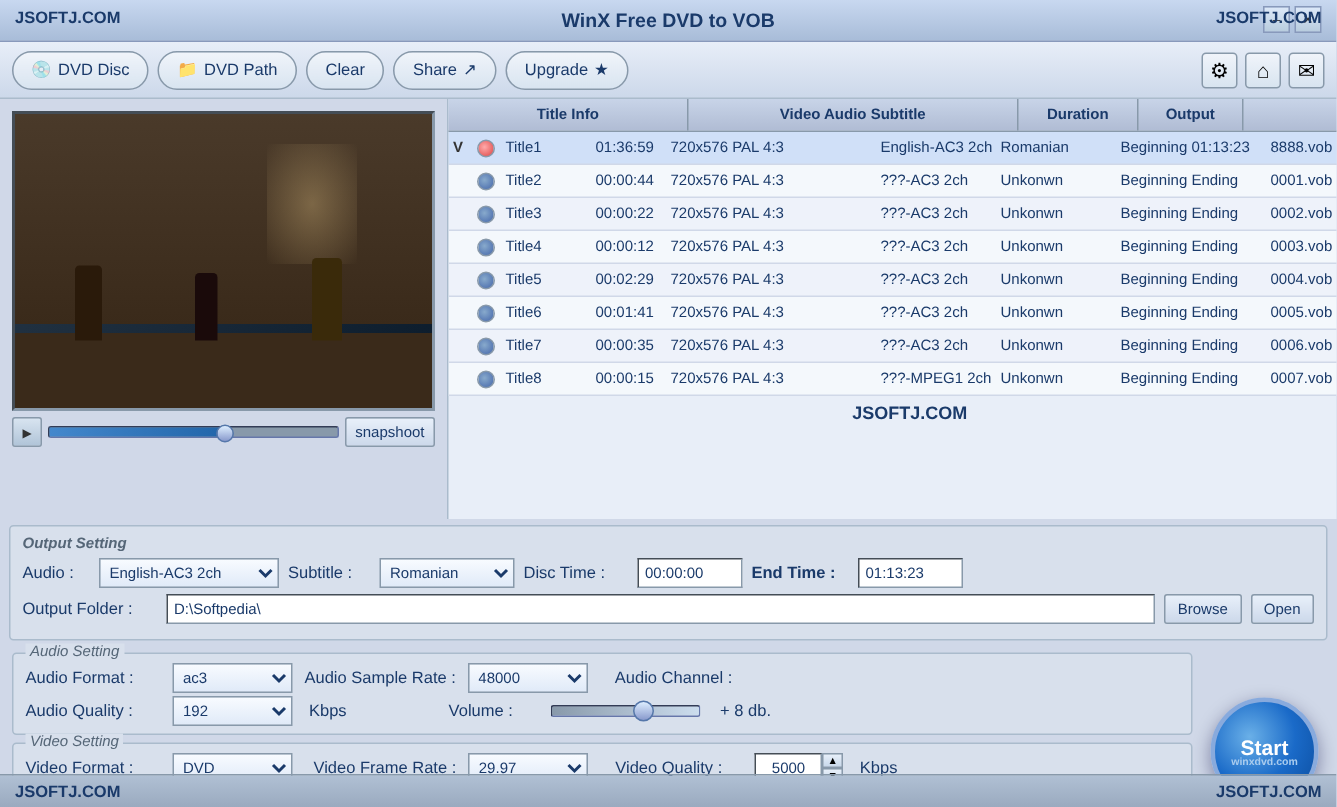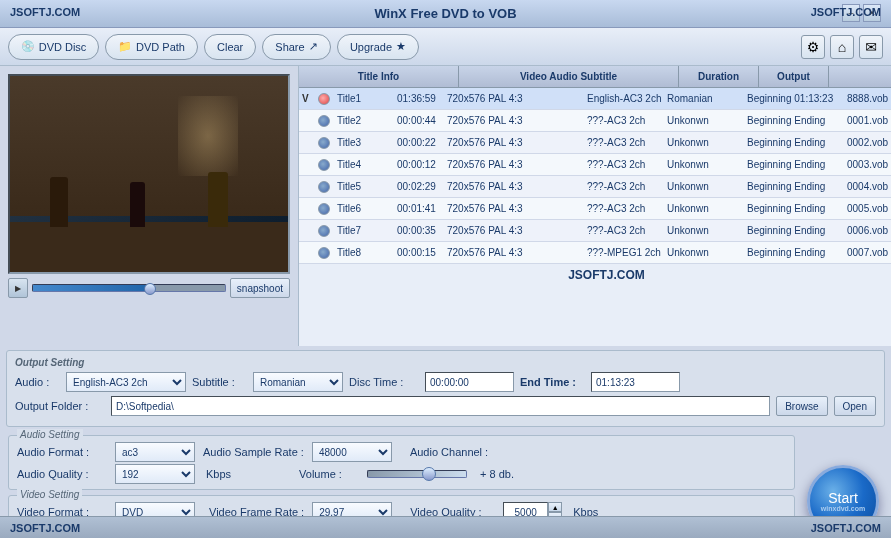--- a/index.html
+++ b/index.html
@@ -282,21 +282,21 @@
       color: #1a3a6a;
       padding: 0 2px;
     }
     .setting-input {
       height: 20px;
       border: 1px inset #8899aa;
       background: white;
       font-size: 10px;
       color: #1a3a6a;
       padding: 0 4px;
-      width: 89px;
+      width: 70px;
     }
     .folder-input {
       flex: 1;
       height: 20px;
       border: 1px inset #8899aa;
       background: white;
       font-size: 10px;
       color: #1a3a6a;
       padding: 0 4px;
     }
@@ -400,21 +400,21 @@
       align-items: center;
       justify-content: center;
       cursor: pointer;
       box-shadow: 0 4px 12px rgba(0,0,60,0.4);
       color: white;
       font-size: 16px;
       font-weight: bold;
     }
     .start-text {
       font-size: 14px;
-      font-weight: normal;
+      font-weight: bold;
       color: white;
       line-height: 1;
     }
     .start-sub {
       font-size: 7px;
       color: #aaccee;
       text-align: center;
     }
 
     

